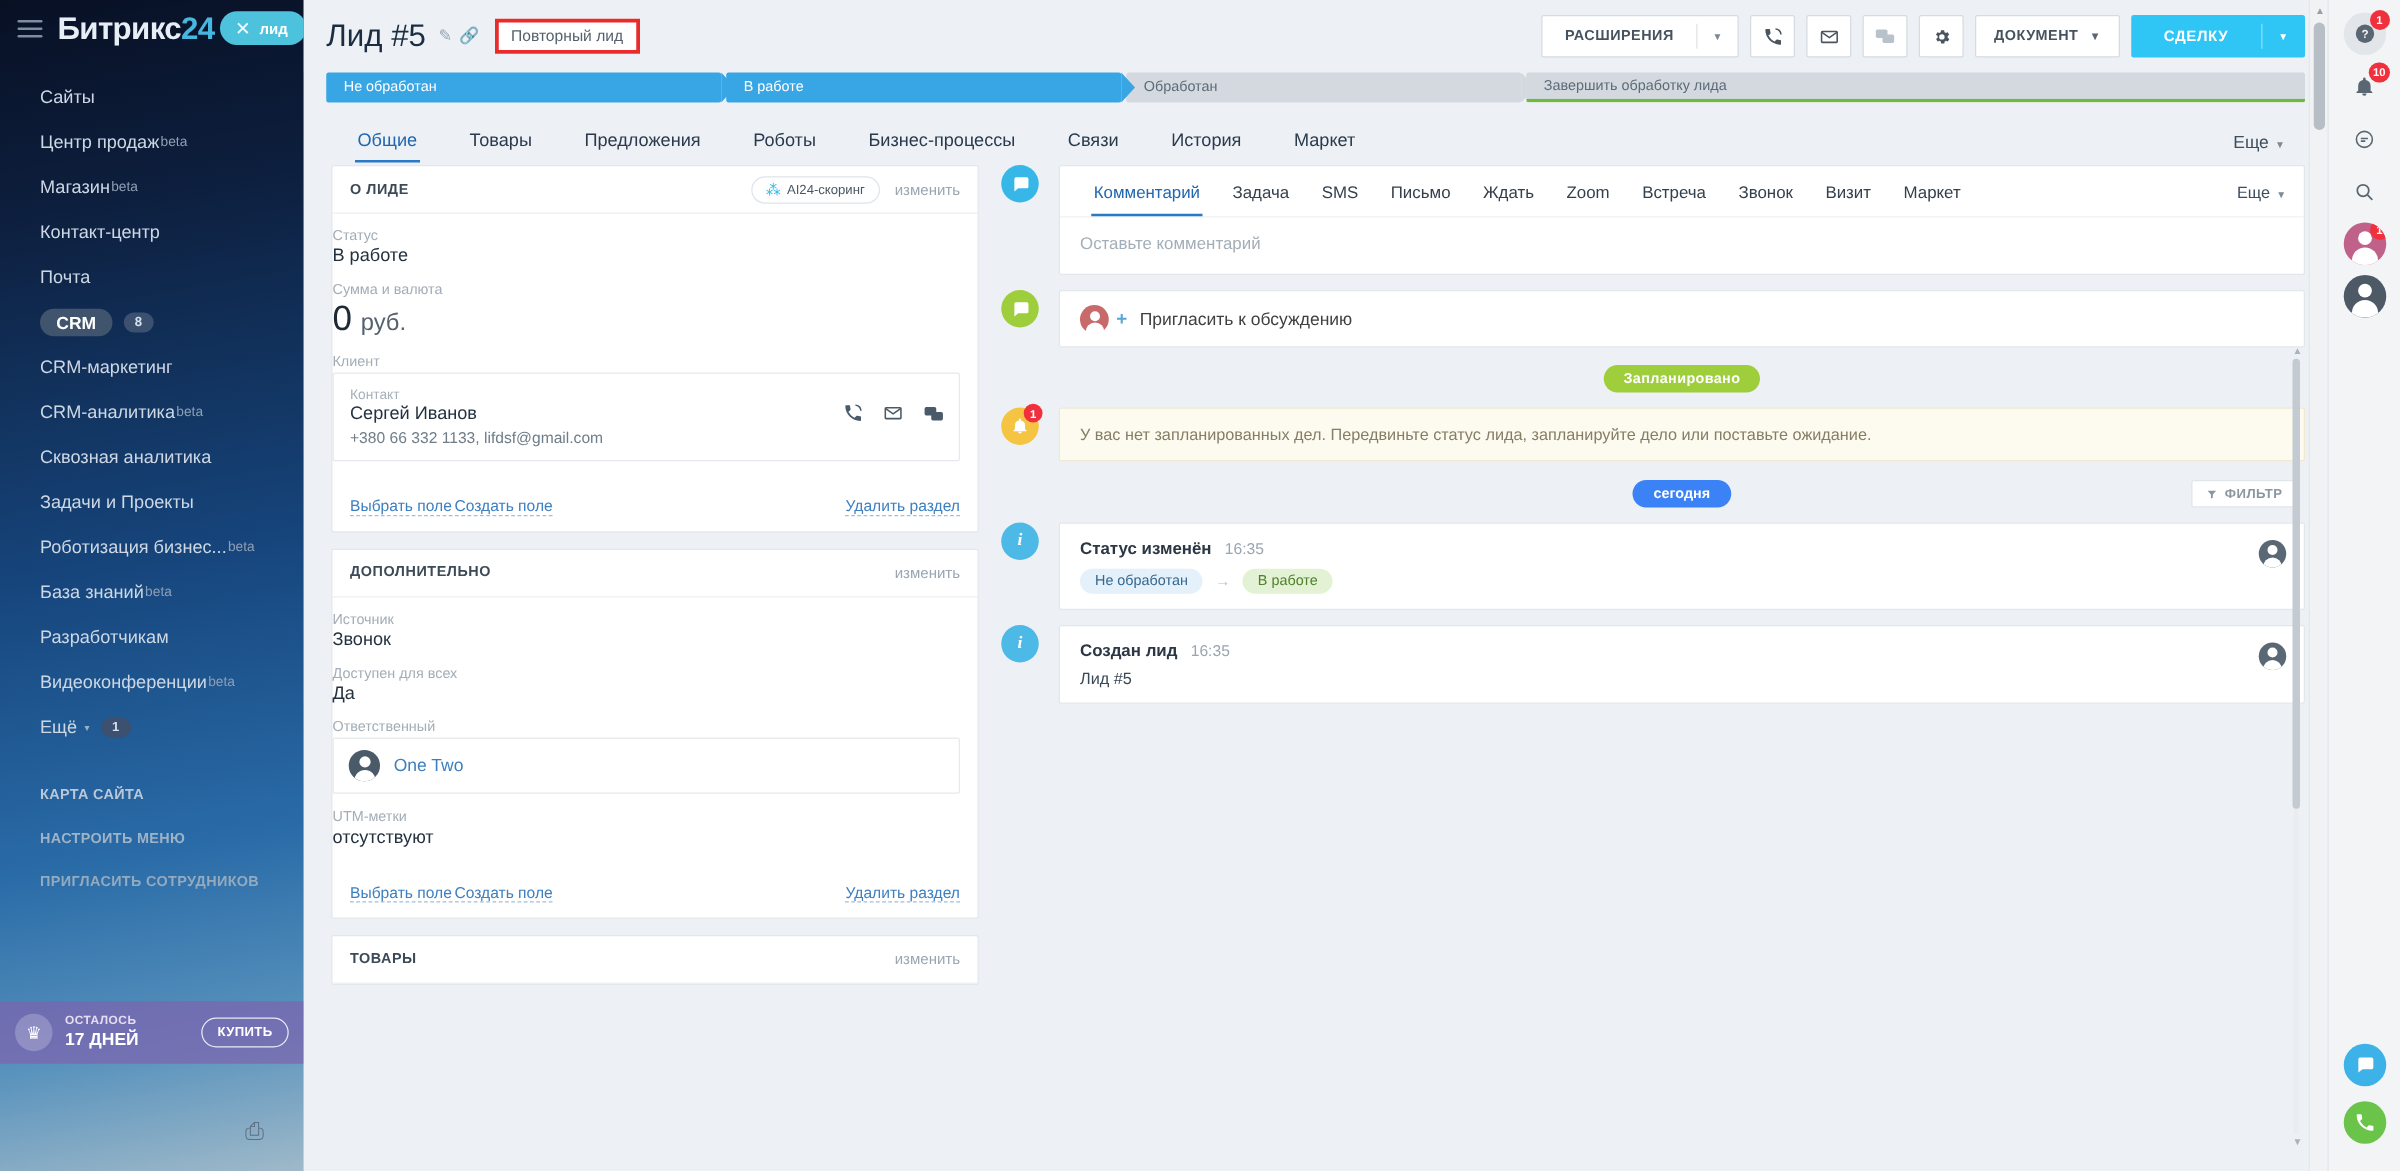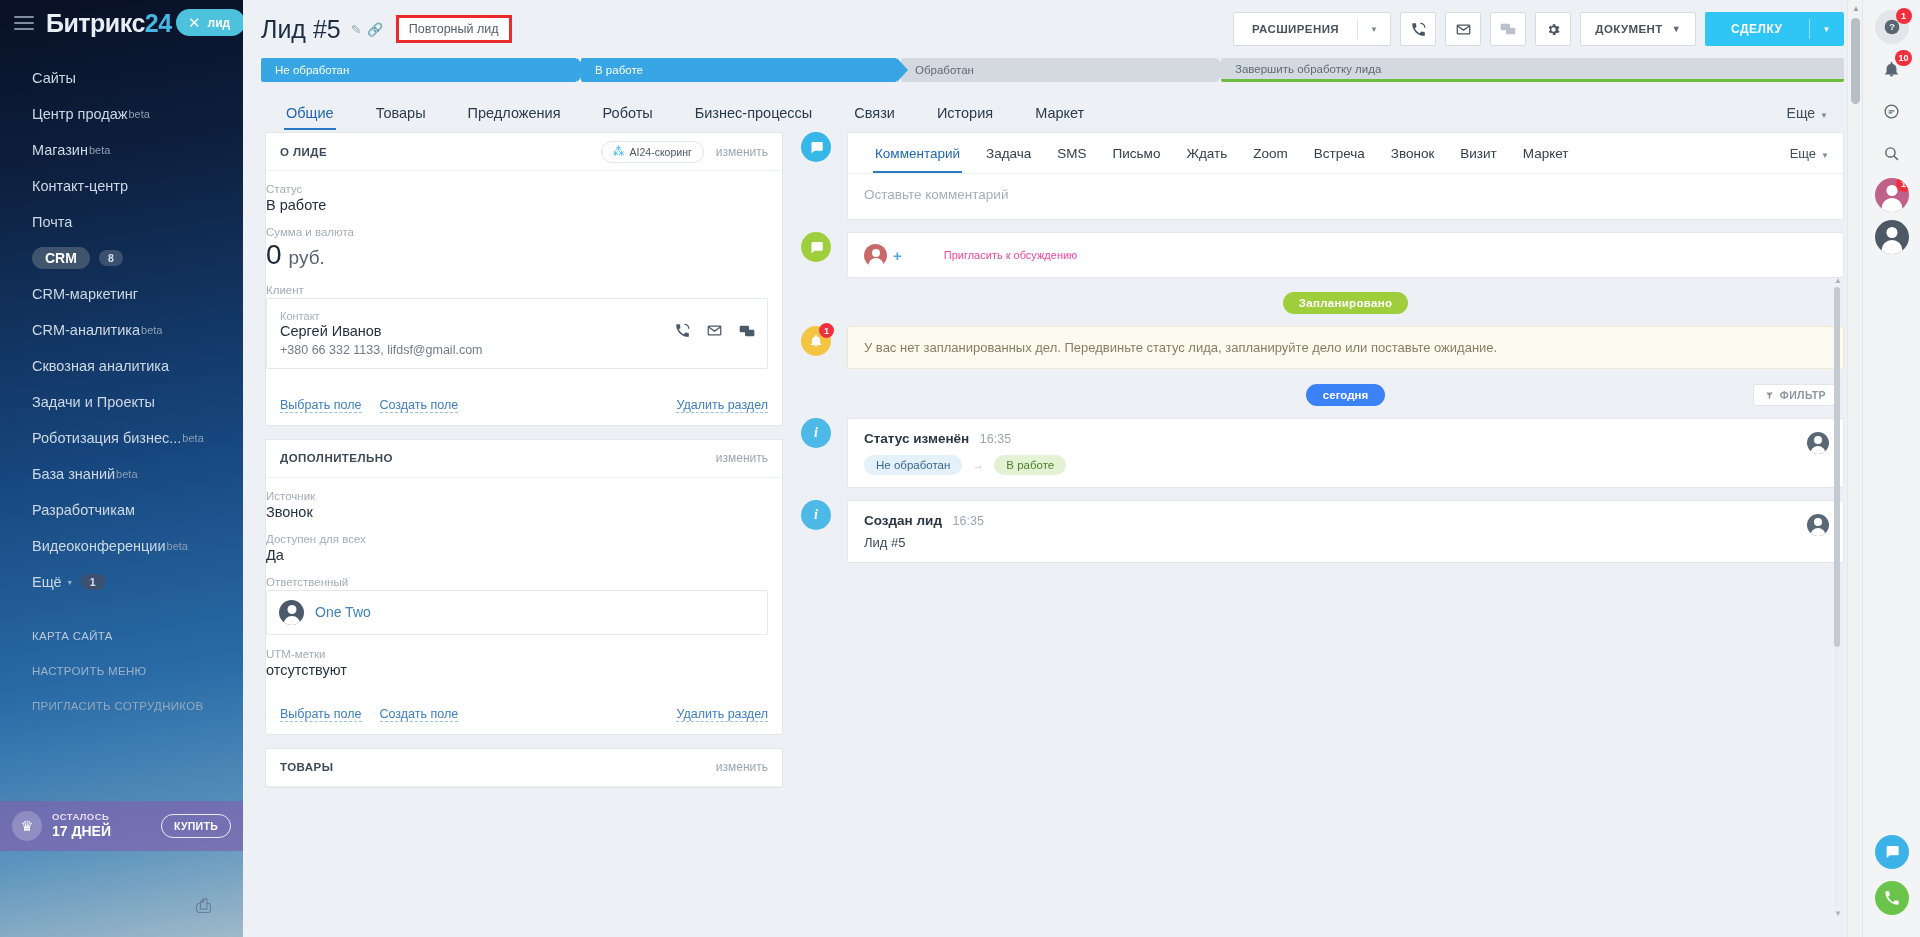--- a/index.html
+++ b/index.html
@@ -51,21 +51,21 @@
     padding: 3px 13px; font-weight: bold; font-size: 14px;
   }
   .sb-count {
     background: #3c5070; color: #d6e0ec; border-radius: 11px;
     font-size: 10.5px; padding: 2px 9px; margin-left: 9px; font-weight: bold;
   }
   .sb-item .caret { font-size: 8px; margin-left: 6px; opacity:.7; }
   .sb-links { margin-top: 18px; }
   .sb-link {
     padding-left: 32px; height: 35px; display: flex; align-items: center;
-    font-size: 11.5px; font-weight: normal; letter-spacing: .3px; cursor: pointer;
+    font-size: 11.5px; font-weight: bold; letter-spacing: .3px; cursor: pointer;
   }
   .sb-link.l1 { color: #b9c8d8; }
   .sb-link.l2 { color: #9fb3c8; }
   .sb-link.l3 { color: #93aabf; }
 
   .promo {
     position: absolute; left: 0; bottom: 86px; width: 243px; height: 50px;
     background: rgba(125,100,175,.72);
     display: flex; align-items: center; padding: 0 12px; gap: 10px;
   }
@@ -193,21 +193,21 @@
   }
   .contact-box .c-label { font-size: 11px; color: #a6b0ba; }
   .contact-box .c-name { font-size: 14.5px; color: #24313f; margin: 1px 0 4px 0; }
   .contact-box .c-meta { font-size: 12.5px; color: #6f7d89; }
   .contact-actions {
     position: absolute; right: 12px; top: 24px; display: flex; gap: 17px; color: #4a5a68; font-size: 14px;
   }
   .contact-actions span { cursor: pointer; }
 
   .card-foot {
-    display: flex; align-items: center; padding: 8px 14px 12px 14px; gap: 18px;
+    display: flex; align-items: center; padding: 8px 14px 12px 14px; gap: 2px;
   }
   .card-foot a { font-size: 12.5px; color: #3d7fbf; cursor: pointer; text-decoration: none;
     border-bottom: 1px dashed #9cc0e0; }
   .card-foot .del { margin-left: auto; color: #3d7fbf; }
 
   .resp-box {
     border: 1px solid #e5e9ed; border-radius: 2px; padding: 9px 12px;
     display: flex; align-items: center; gap: 11px;
   }
   .avatar-sm {
@@ -252,21 +252,21 @@
   .cmt-input { padding: 13px 16px; font-size: 13.5px; color: #a4aeb8; min-height: 45px; cursor: text; }
 
   .invite-panel {
     background: #fff; border: 1px solid #e3e7eb; border-radius: 2px; height: 46px;
     display: flex; align-items: center; padding: 0 16px; gap: 10px;
   }
   .inv-av { width: 23px; height: 23px; border-radius: 50%; background: #c96a6a; position: relative; flex:0 0 23px; }
   .inv-av::before { content:""; position:absolute; left:50%; top:5px; transform:translateX(-50%); width:8px;height:8px;border-radius:50%;background:#fff;}
   .inv-av::after { content:""; position:absolute; left:50%; top:14px; transform:translateX(-50%); width:15px;height:10px;border-radius:8px 8px 0 0;background:#fff;}
   .inv-plus { color: #5aa5d8; font-size: 15px; font-weight: bold; margin-left: -4px; }
-  .inv-txt { font-size: 11px; color: #ec4899; cursor: pointer; margin-left: 32px; }
+  .inv-txt { font-size: 14px; color: #404040; cursor: pointer; }
 
   .planned-wrap { display: flex; justify-content: center; margin: 14px 0 12px 0; }
   .planned-badge {
     background: #9fce3c; color: #fff; font-size: 11.5px; font-weight: bold;
     border-radius: 13px; padding: 5px 16px; letter-spacing: .3px;
   }
 
   .warn-panel {
     background: #fdfbef; border: 1px solid #efe9d2; border-radius: 2px;
     padding: 13px 16px; font-size: 13px; color: #857e66;

